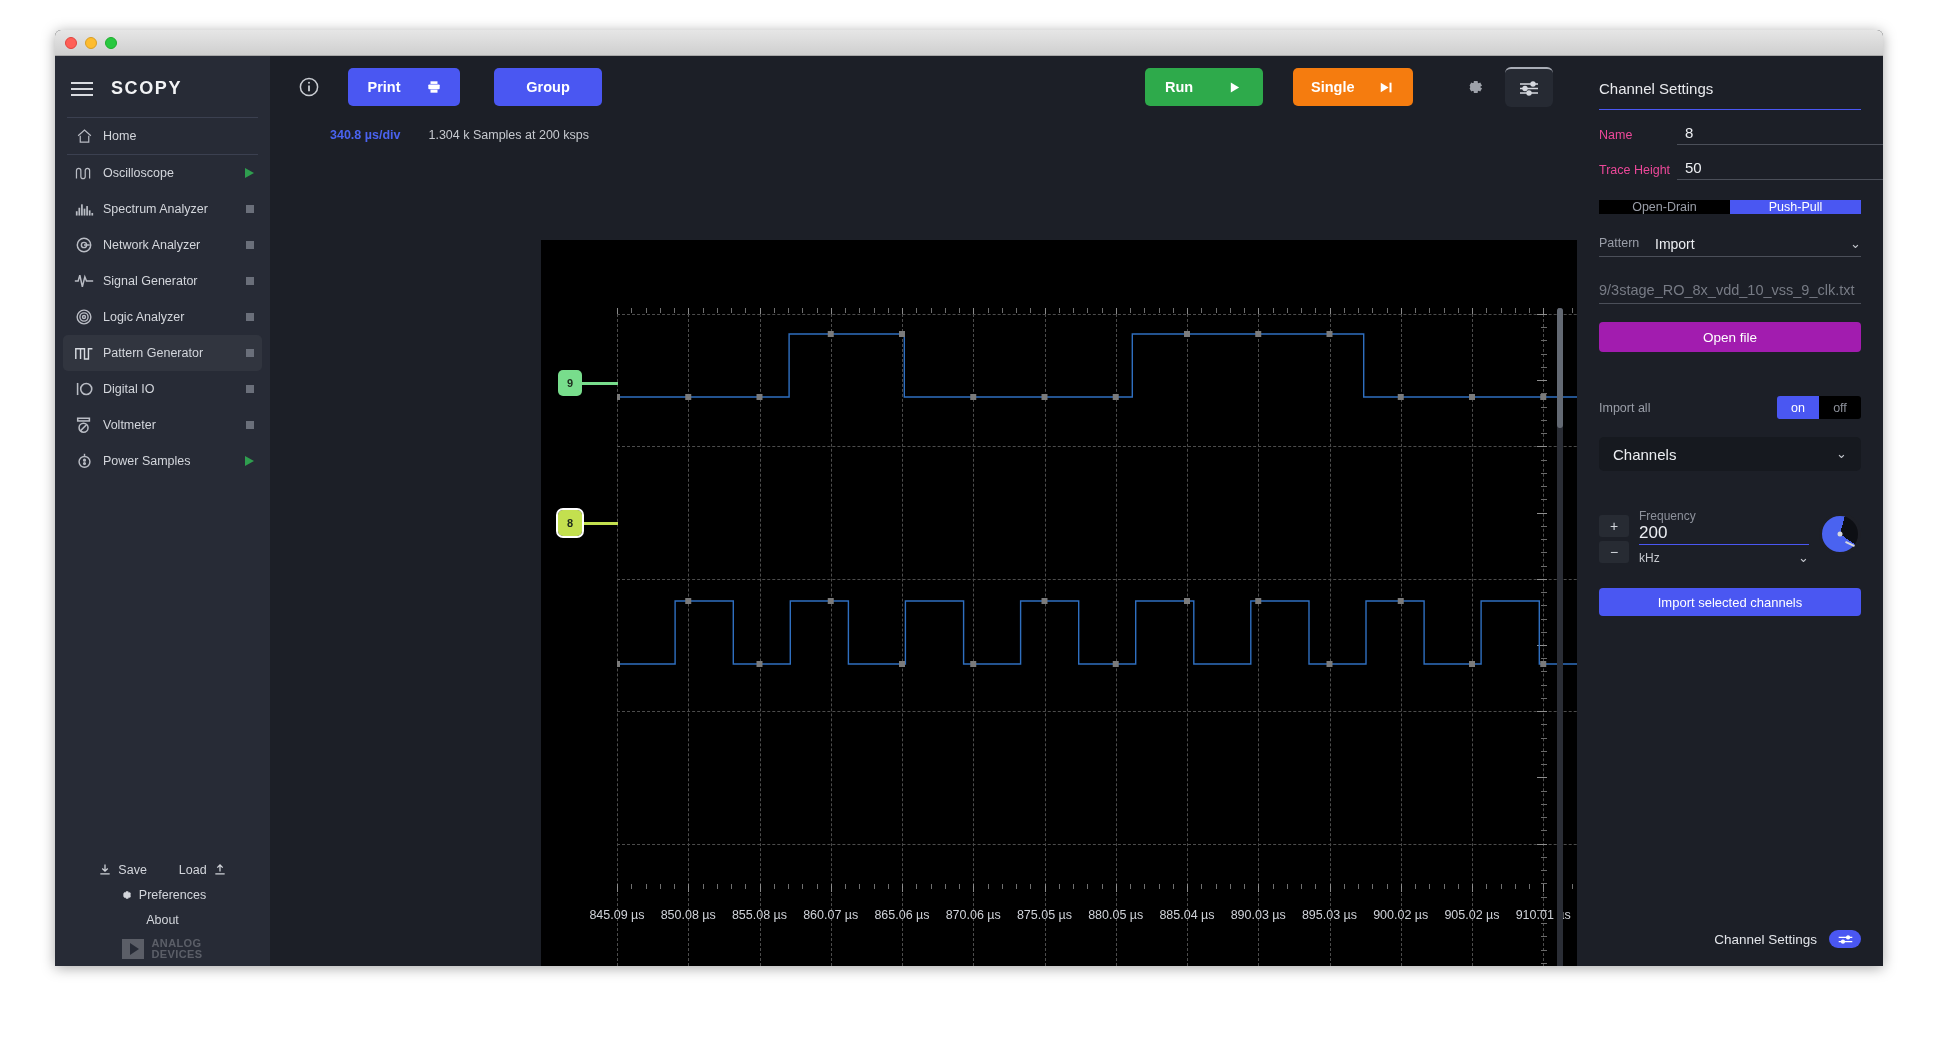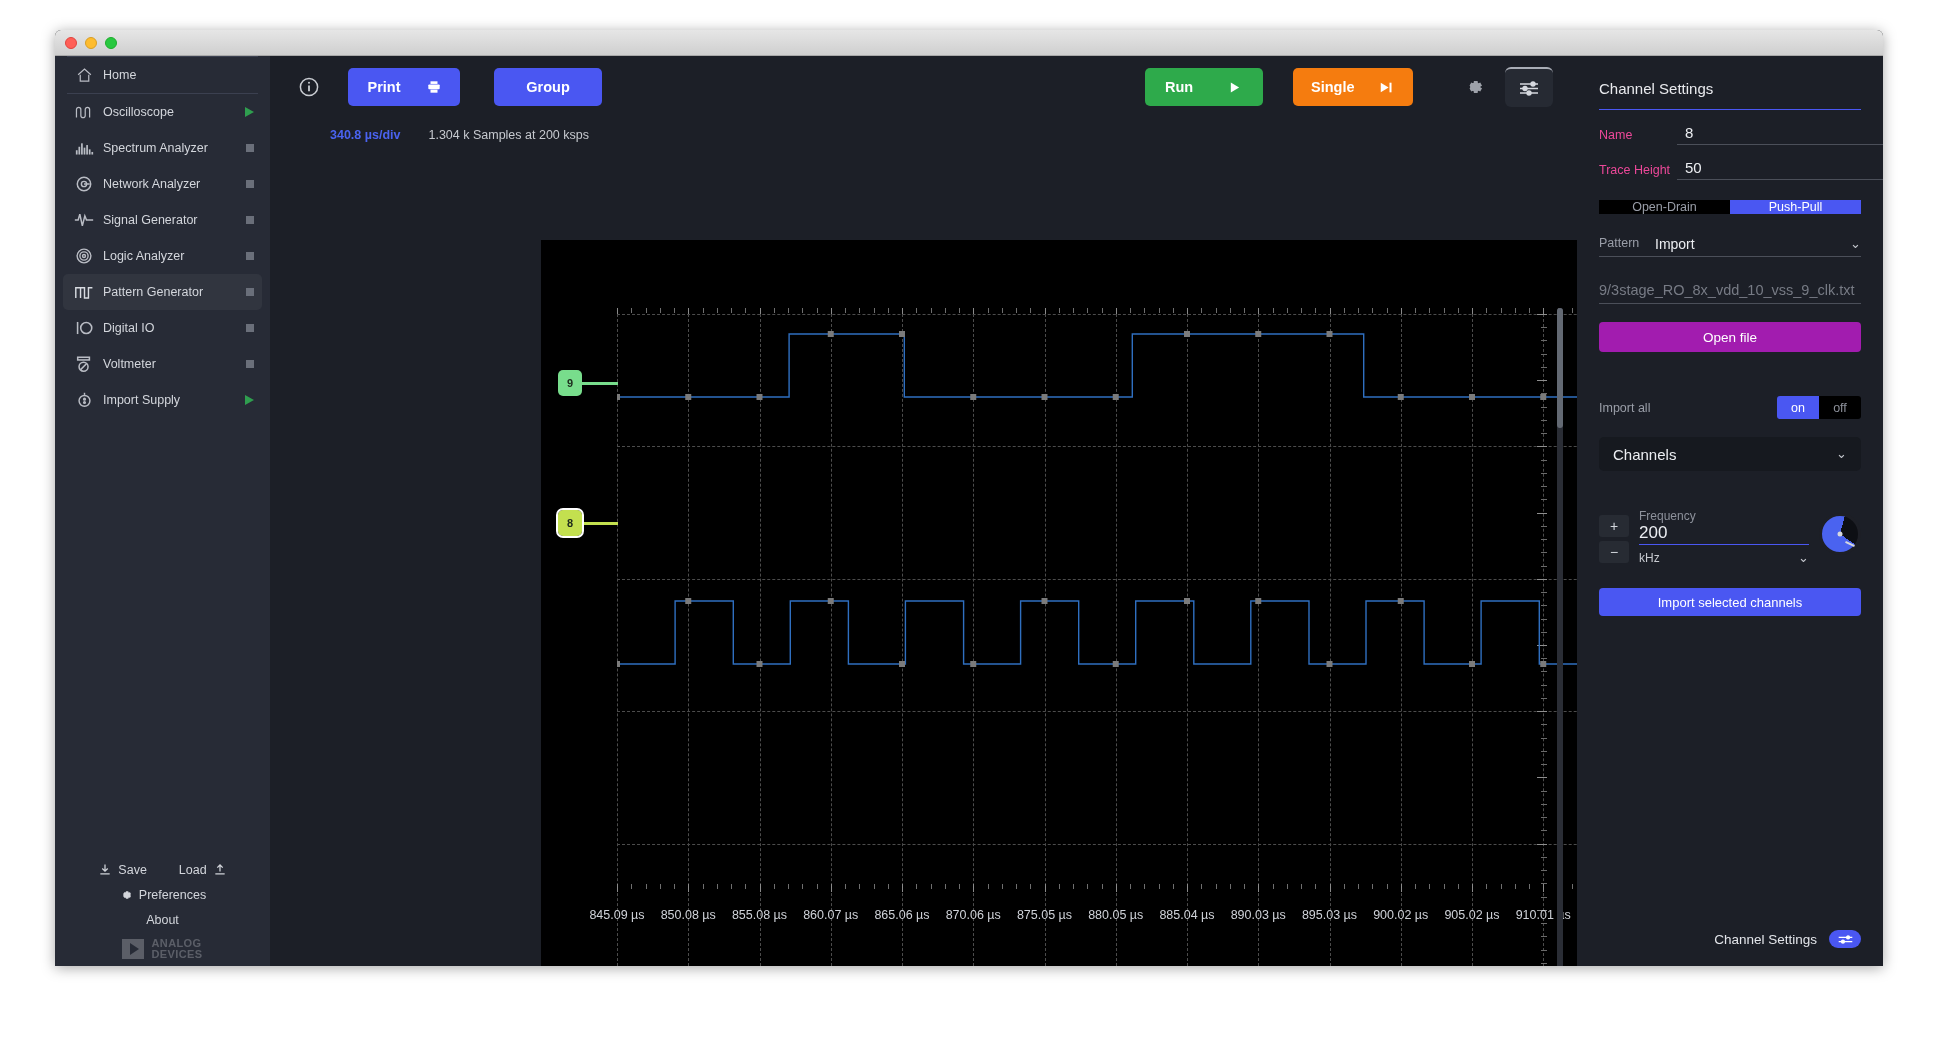--- a/index.html
+++ b/index.html
@@ -330,20 +330,28 @@
         <span class="dot red"></span>
         <span class="dot yellow"></span>
         <span class="dot green"></span>
       </div>
     </div>
 
     <div class="app">
 
       <div class="sidebar">
 
+        <div class="sb-head">
+          <span class="burger">
+              <i></i>
+              <i></i>
+              <i></i>
+            </span>
+          <span class="logo">SCOPY</span>
+        </div>
         <div class="sb-sep"></div>
 
         <div class="sb-item">
           <span class="sb-ico">
             <svg width="17" height="17" viewBox="0 0 24 24" fill="none" stroke="#b9bcc4" stroke-width="1.7">
               <path d="M3 11 L12 3 L21 11"></path>
                 <path d="M6 11 V20 H18 V11"></path>
             </svg>
           </span>
           <span class="sb-label">Home</span>
@@ -463,21 +471,21 @@
 
         <div class="sb-item">
           <span class="sb-ico">
             <svg width="17" height="18" viewBox="0 0 20 20" fill="none" stroke="#b9bcc4" stroke-width="1.7">
               <path d="M10 1.5 V4"></path>
                 <circle cx="10" cy="11" r="6.4"></circle>
               <circle cx="10" cy="9" r="1"></circle>
                 <circle cx="10" cy="13" r="1"></circle>
             </svg>
           </span>
-          <span class="sb-label">Import Supply</span>
+          <span class="sb-label">Power Samples</span>
           <span class="sb-state">
               <i class="tri"></i>
             </span>
         </div>
 
         <div class="sb-spacer"></div>
 
         <div class="sb-foot">
           <div class="sb-row">
             <span class="lnk">

